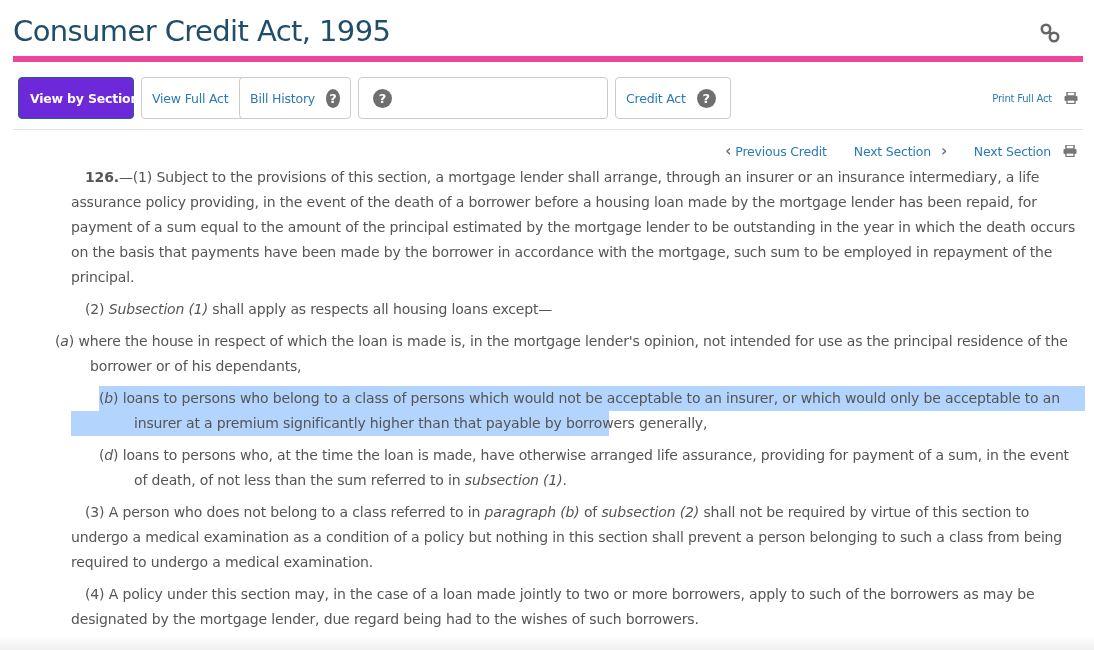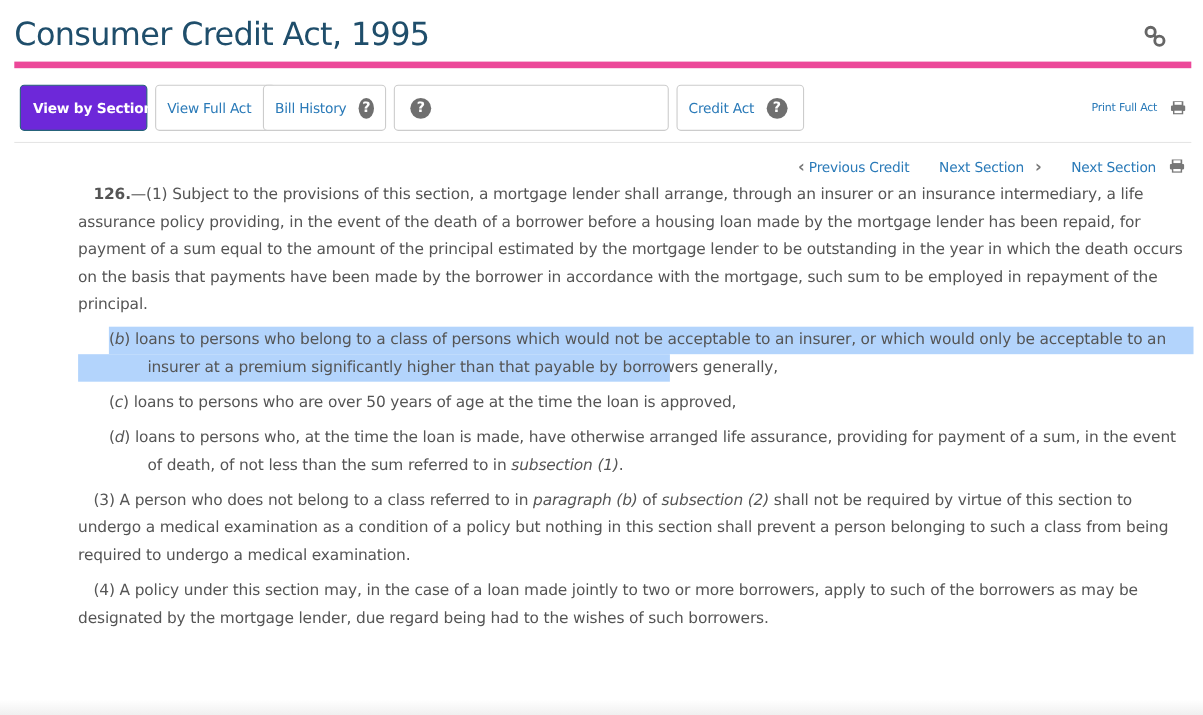--- a/index.html
+++ b/index.html
@@ -99,25 +99,26 @@
       <rect x="0.5" y="4" width="13" height="5" rx="1" fill="#777"></rect>
       <rect x="3" y="8" width="8" height="3.5" fill="#fff" stroke="#777" stroke-width="1.3"></rect>
     </svg>
   </div>
 </div>
 
 <div class="content">
 
   <p class="para p1"><b class="secno">126.</b><span>—(1) Subject to the provisions of this section, a mortgage lender shall arrange, through an insurer or an insurance intermediary, a life assurance policy providing, in the event of the death of a borrower before a housing loan made by the mortgage lender has been repaid, for payment of a sum equal to the amount of the principal estimated by the mortgage lender to be outstanding in the year in which the death occurs on the basis that payments have been made by the borrower in accordance with the mortgage, such sum to be employed in repayment of the principal.</span></p>
 
+  <p class="para sub"><span>(2) </span><i>Subsection (1)</i><span> shall apply as respects all housing loans except—</span></p>
 
+  <p class="para item-para" style="margin-left:14px; padding-left:63px;"><span>(</span><i>a</i><span>) </span><span>where the house in respect of which the loan is made is, in the mortgage lender's opinion, not intended for use as the principal residence of the borrower or of his dependants,</span></p>
 
   <p class="para item-para" style="margin-left:0; padding-left:121px; background: linear-gradient(to bottom, transparent 0, transparent 0); position:relative;"><span class="sel" style="position:absolute; left:86px; top:0; right:0; height:25px; z-index:0;"></span><span class="sel" style="position:absolute; left:58px; top:25px; width:538px; height:25px; z-index:0;"></span><span style="position:relative; z-index:1;"><span>(</span><i>b</i><span>) </span><span>loans to persons who belong to a class of persons which would not be acceptable to an insurer, or which would only be acceptable to an insurer at a premium significantly higher than that payable by borrowers generally,</span></span></p>
 
-  <p class="para item-para"><span>(</span><i>c</i><span>) </span><span>loans to persons who are over 50 years of age at the time the loan is approved,</span></p>
 
   <p class="para item-para"><span>(</span><i>d</i><span>) </span><span>loans to persons who, at the time the loan is made, have otherwise arranged life assurance, providing for payment of a sum, in the event of death, of not less than the sum referred to in </span><i>subsection (1)</i><span>.</span></p>
 
   <p class="para sub"><span>(3) A person who does not belong to a class referred to in </span><i>paragraph (b)</i><span> of </span><i>subsection (2)</i><span> shall not be required by virtue of this section to undergo a medical examination as a condition of a policy but nothing in this section shall prevent a person belonging to such a class from being required to undergo a medical examination.</span></p>
 
   <p class="para sub"><span>(4) A policy under this section may, in the case of a loan made jointly to two or more borrowers, apply to such of the borrowers as may be designated by the mortgage lender, due regard being had to the wishes of such borrowers.</span></p>
 </div>
 
 <div class="fade"></div>
 

